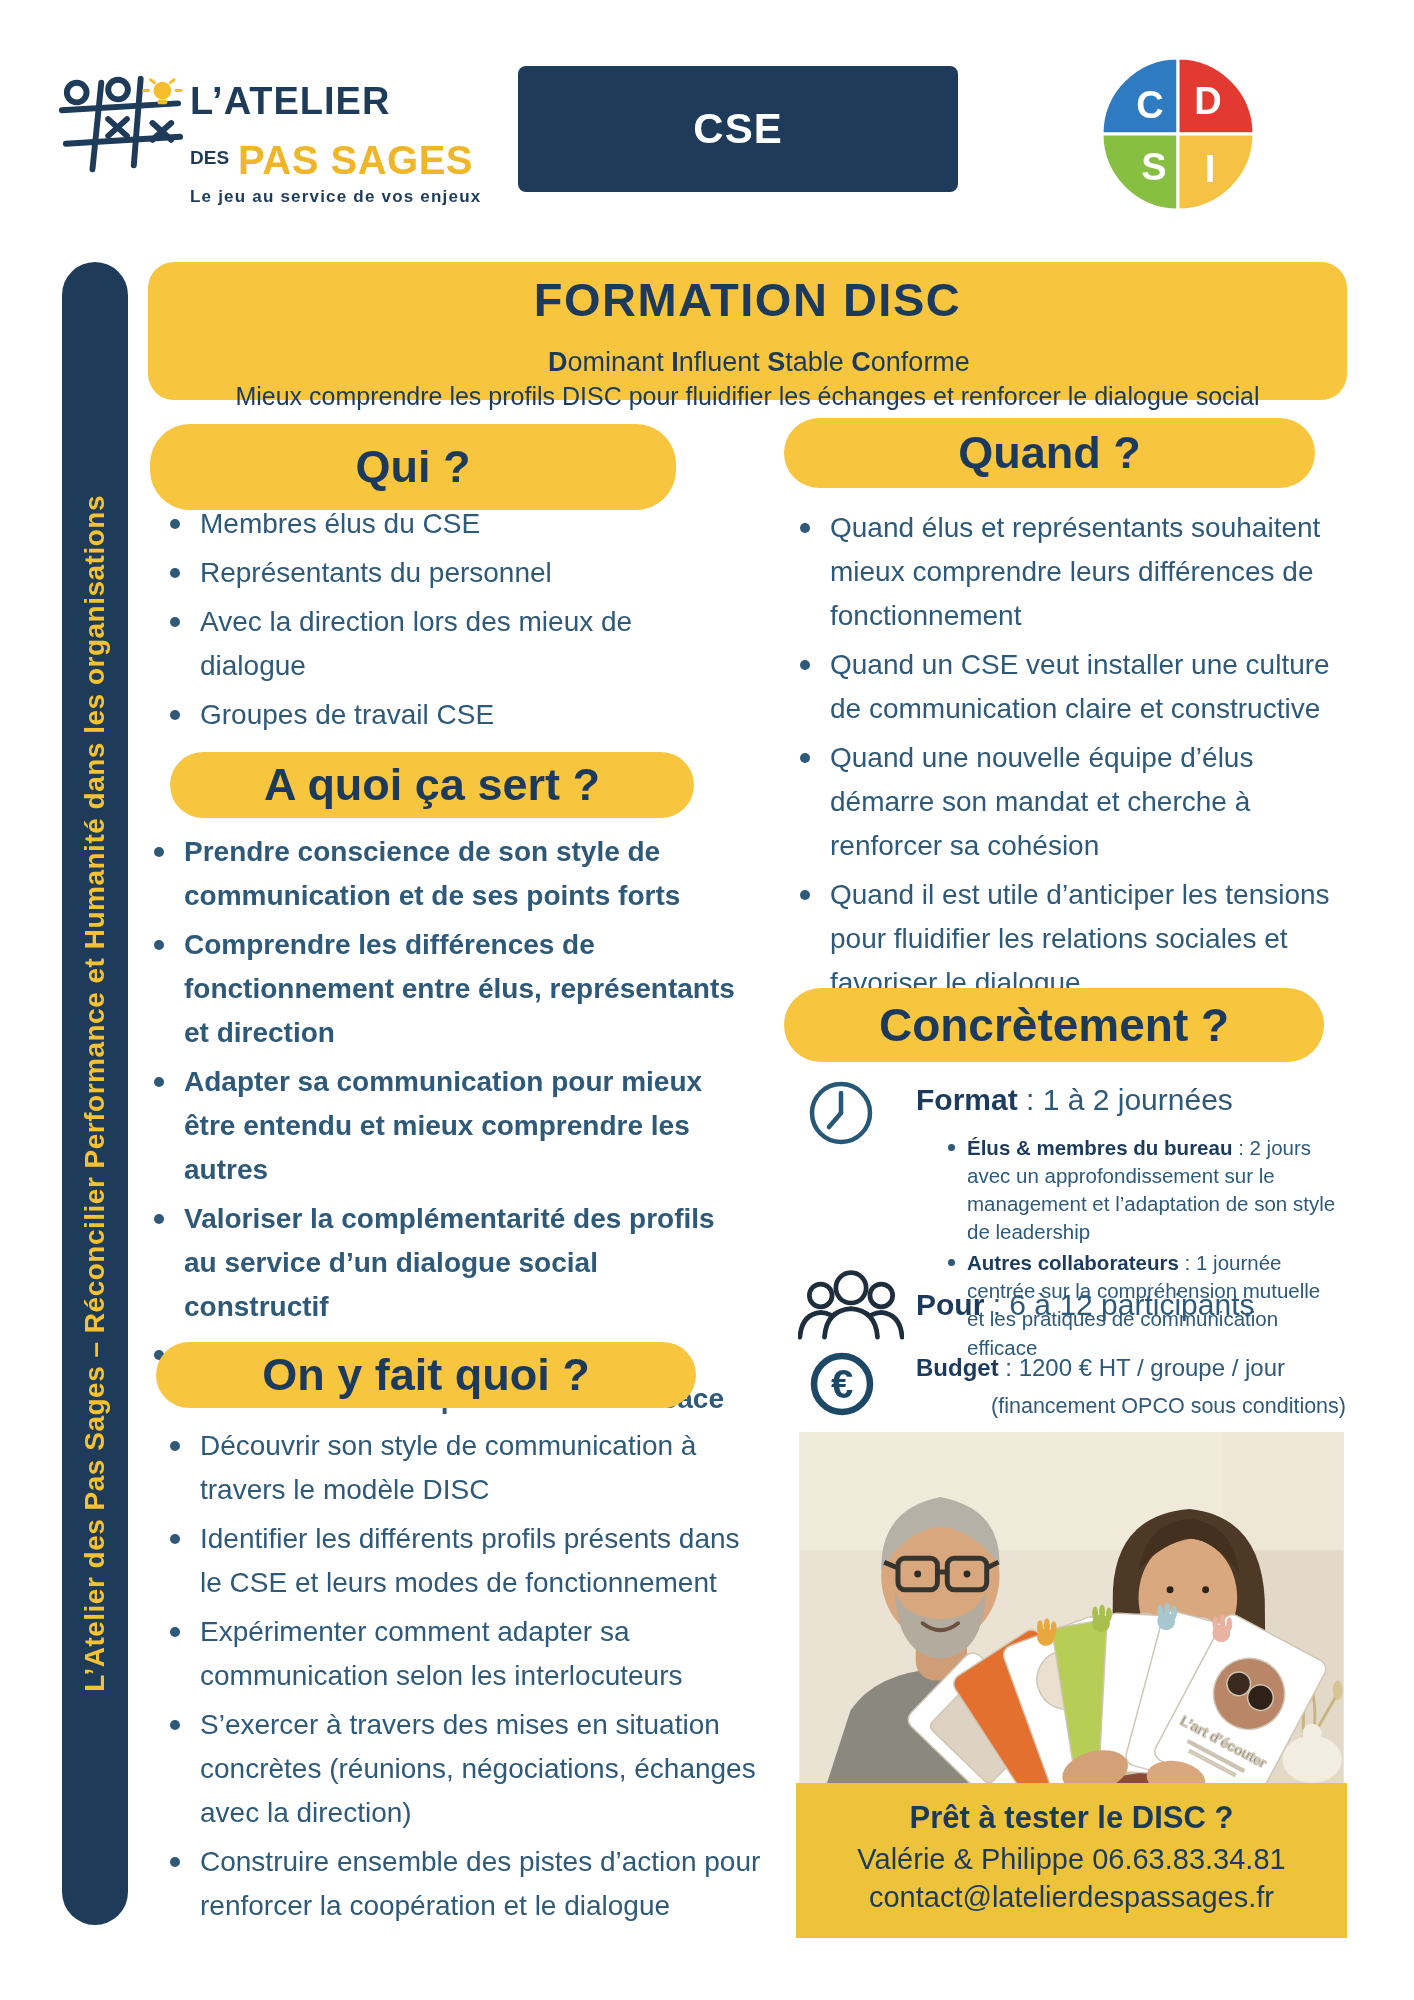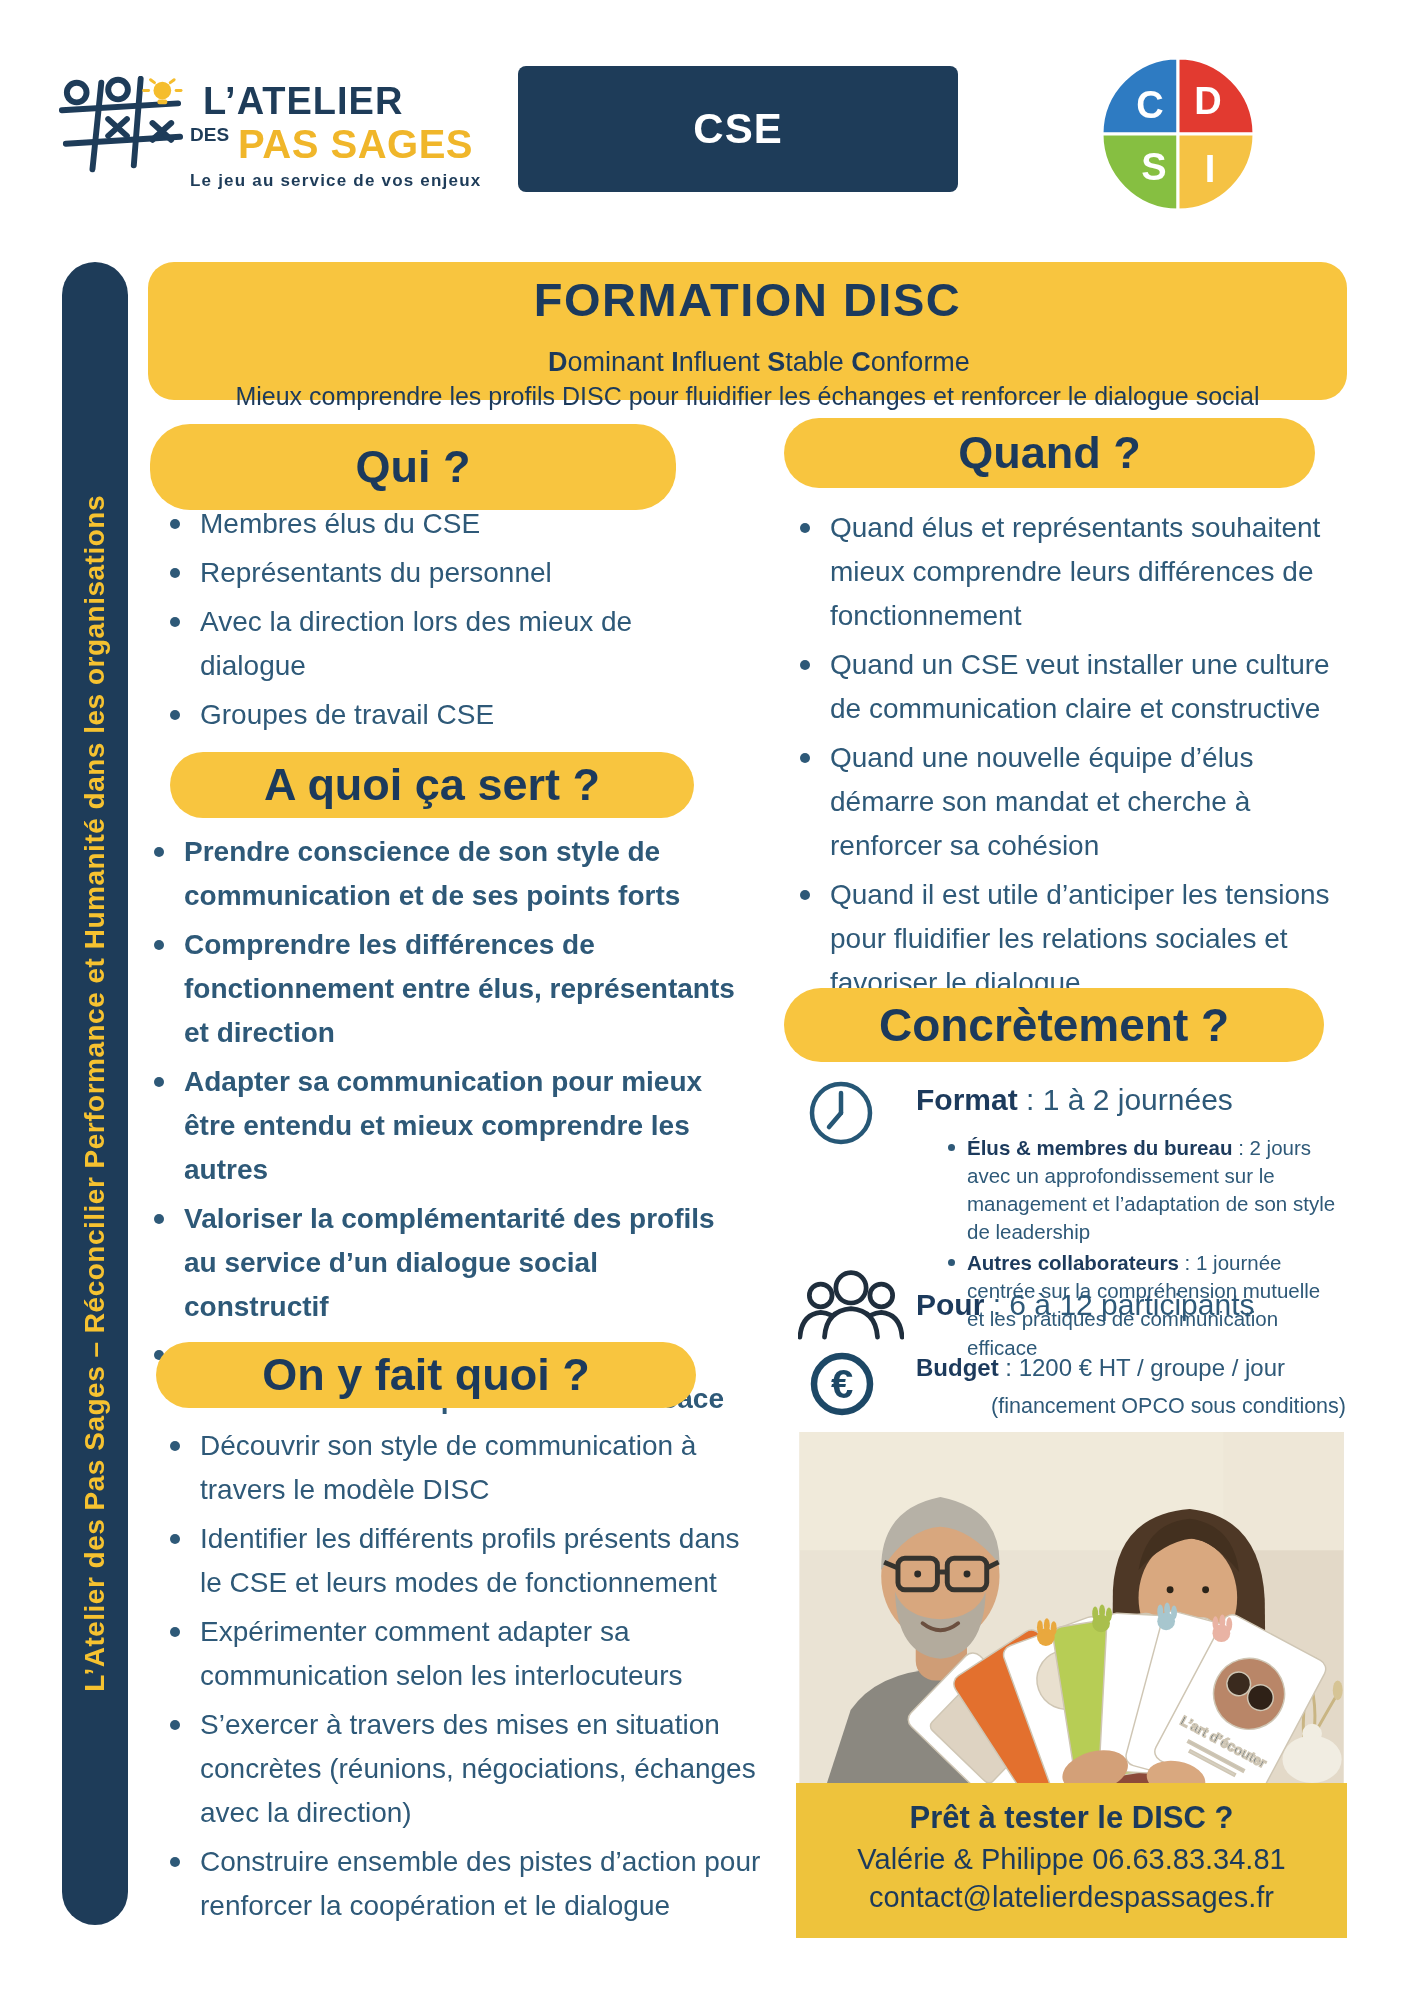--- a/index.html
+++ b/index.html
@@ -2,22 +2,22 @@
 <html><head>
 <meta charset="utf-8">
 <style>
   html,body{margin:0;padding:0;background:#fff;}
   .page{position:relative;width:1414px;height:2000px;background:#ffffff;
         font-family:"Liberation Sans","DejaVu Sans",sans-serif;overflow:hidden;}
 
   
   .logo-grid{position:absolute;left:58px;top:76px;width:126px;height:98px;}
   .brand-text{position:absolute;left:190px;top:80px;width:320px;}
-  .brand-l1{font-size:38px;font-weight:800;color:#1e3c59;letter-spacing:1px;margin-left:13px;}
-  .brand-l2{margin-top:1px;display:flex;align-items:flex-start;}
+  .brand-l1{font-size:38px;font-weight:800;color:#1e3c59;letter-spacing:1px;}
+  .brand-l2{margin-top:17px;display:flex;align-items:center;}
   .brand-des{font-size:19px;font-weight:800;color:#1e3c59;margin-right:9px;padding-bottom:5px;}
   .brand-pas{font-size:40px;font-weight:800;color:#f0b62a;letter-spacing:.5px;line-height:1;}
   .brand-tag{margin-top:7px;font-size:17px;font-weight:700;color:#1e3c59;letter-spacing:1.2px;}
 
   .cse-badge{position:absolute;left:518px;top:66px;width:440px;height:126px;background:#1e3c59;
              border-radius:8px;display:flex;align-items:center;justify-content:center;}
   .cse-badge span{color:#fff;font-size:42px;font-weight:800;letter-spacing:1px;}
 
   .disc-wheel{position:absolute;left:1098px;top:54px;width:160px;height:160px;}
 

